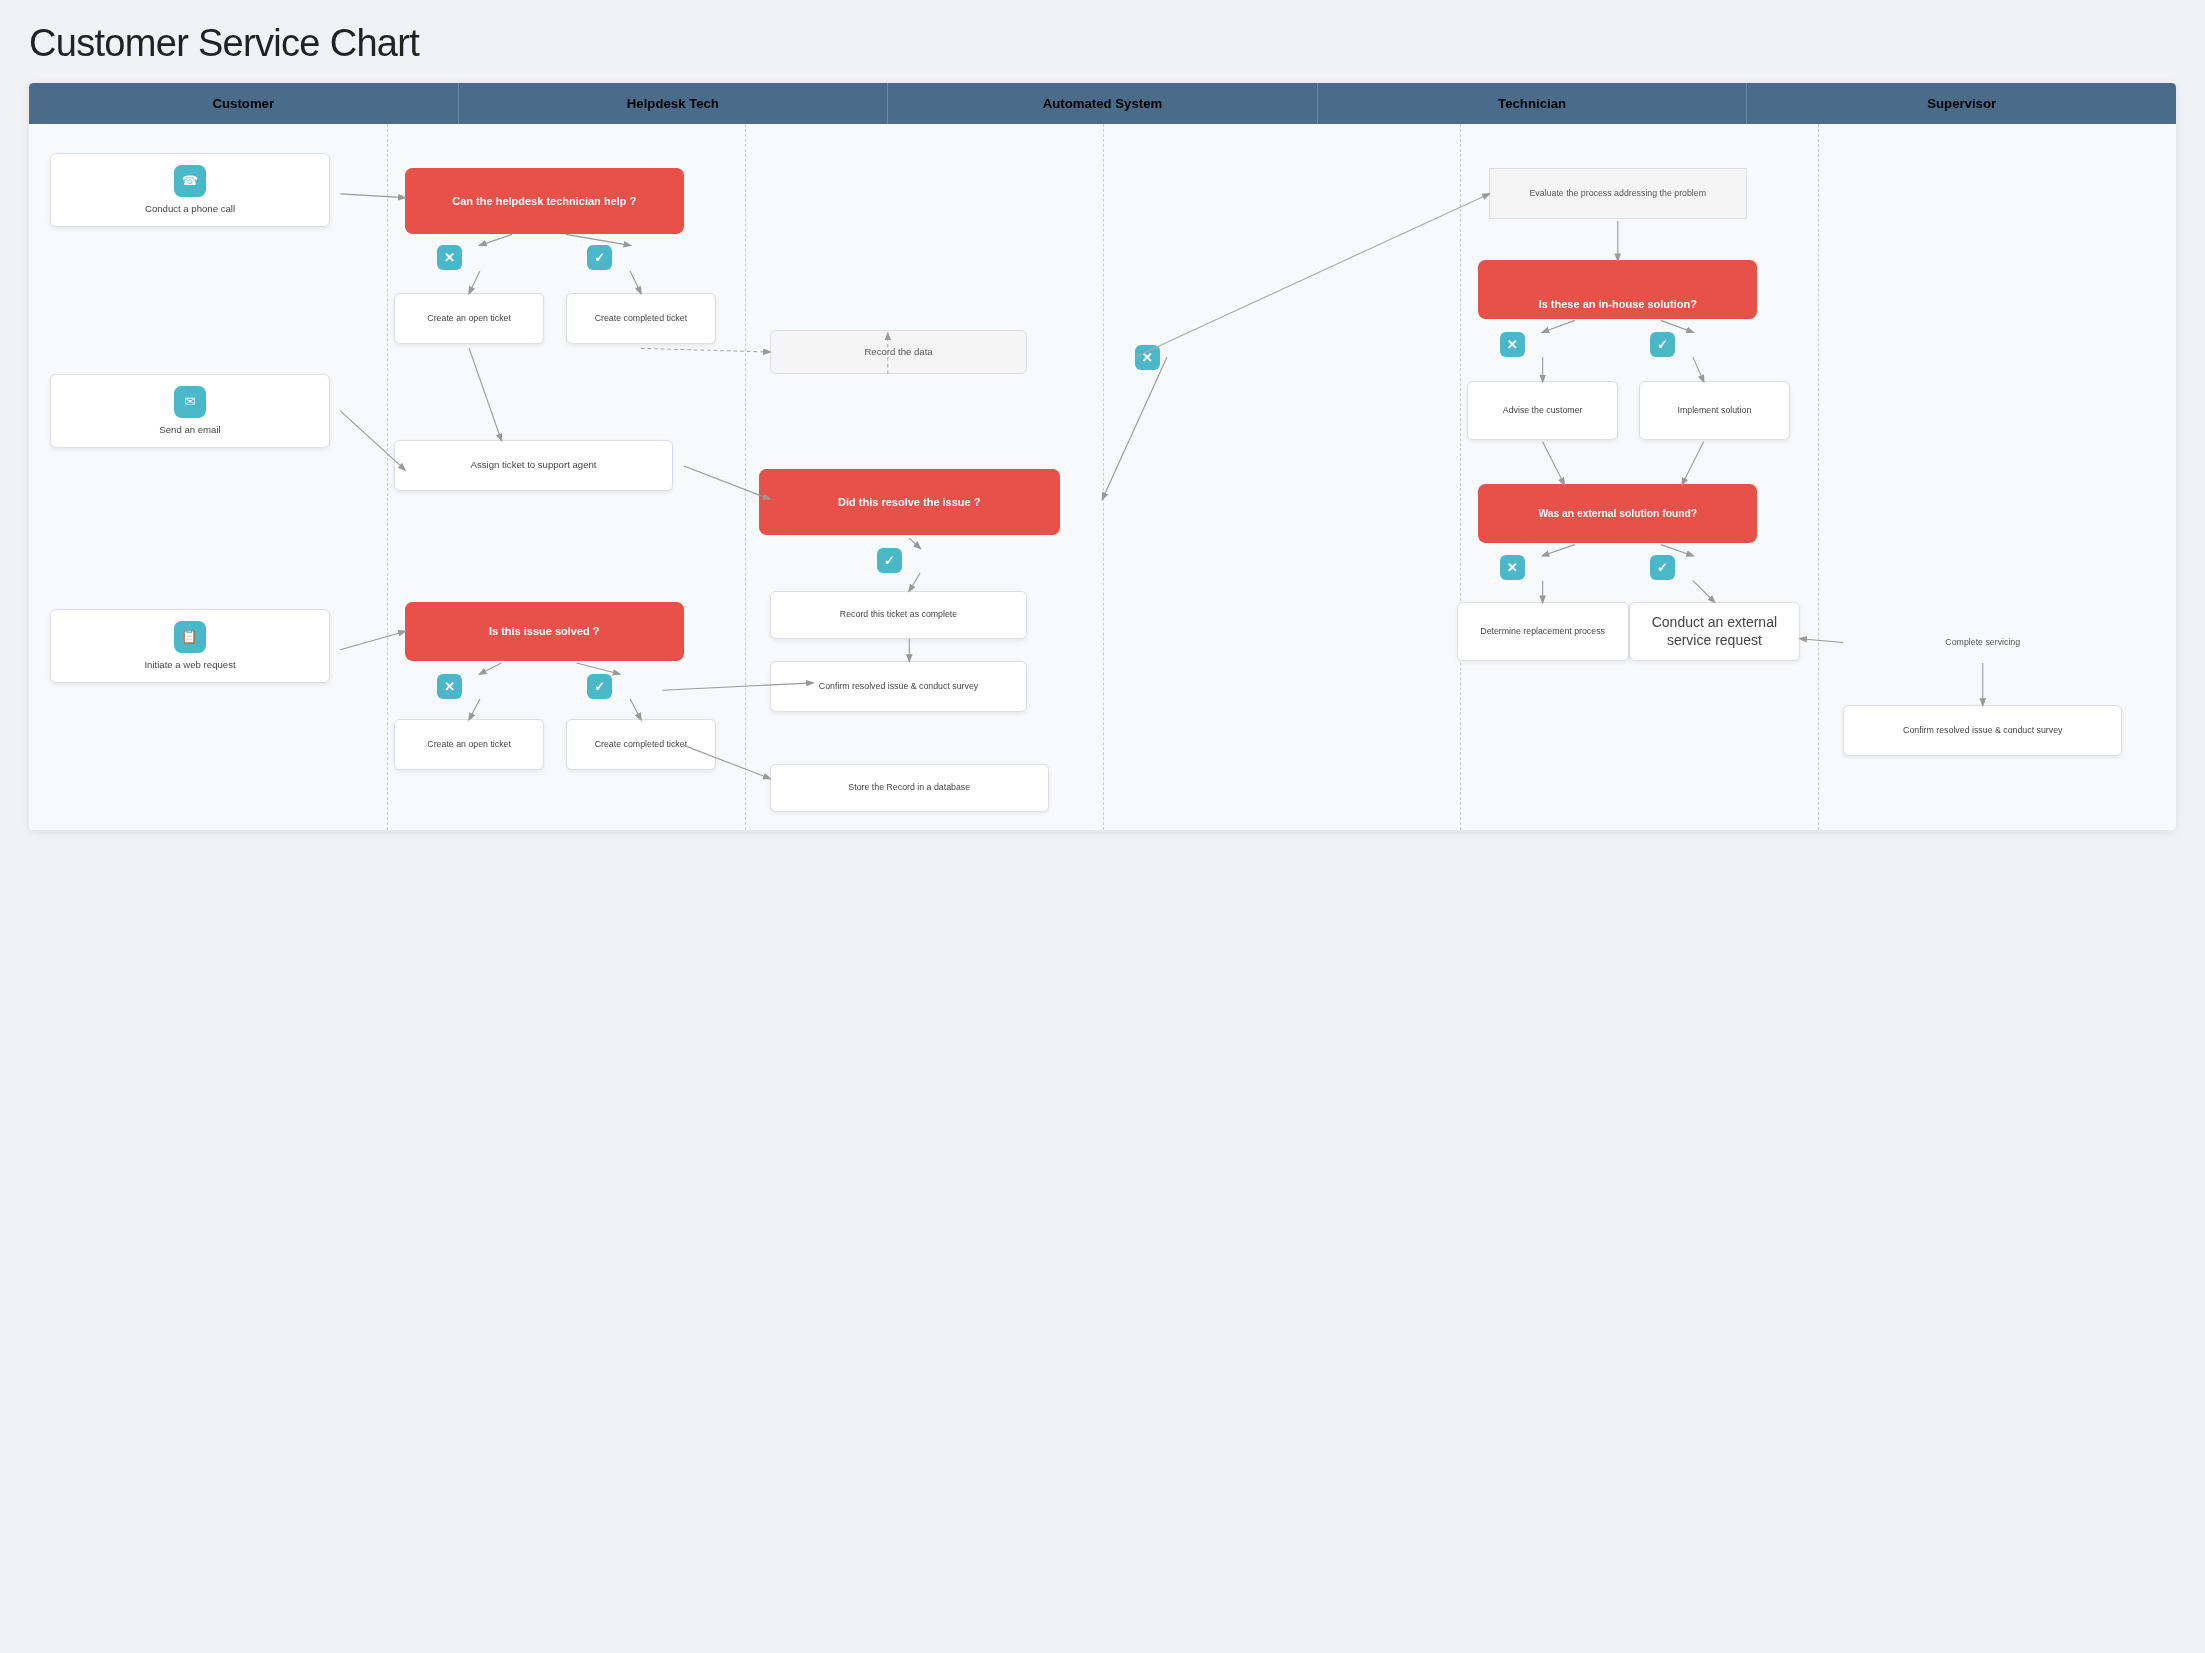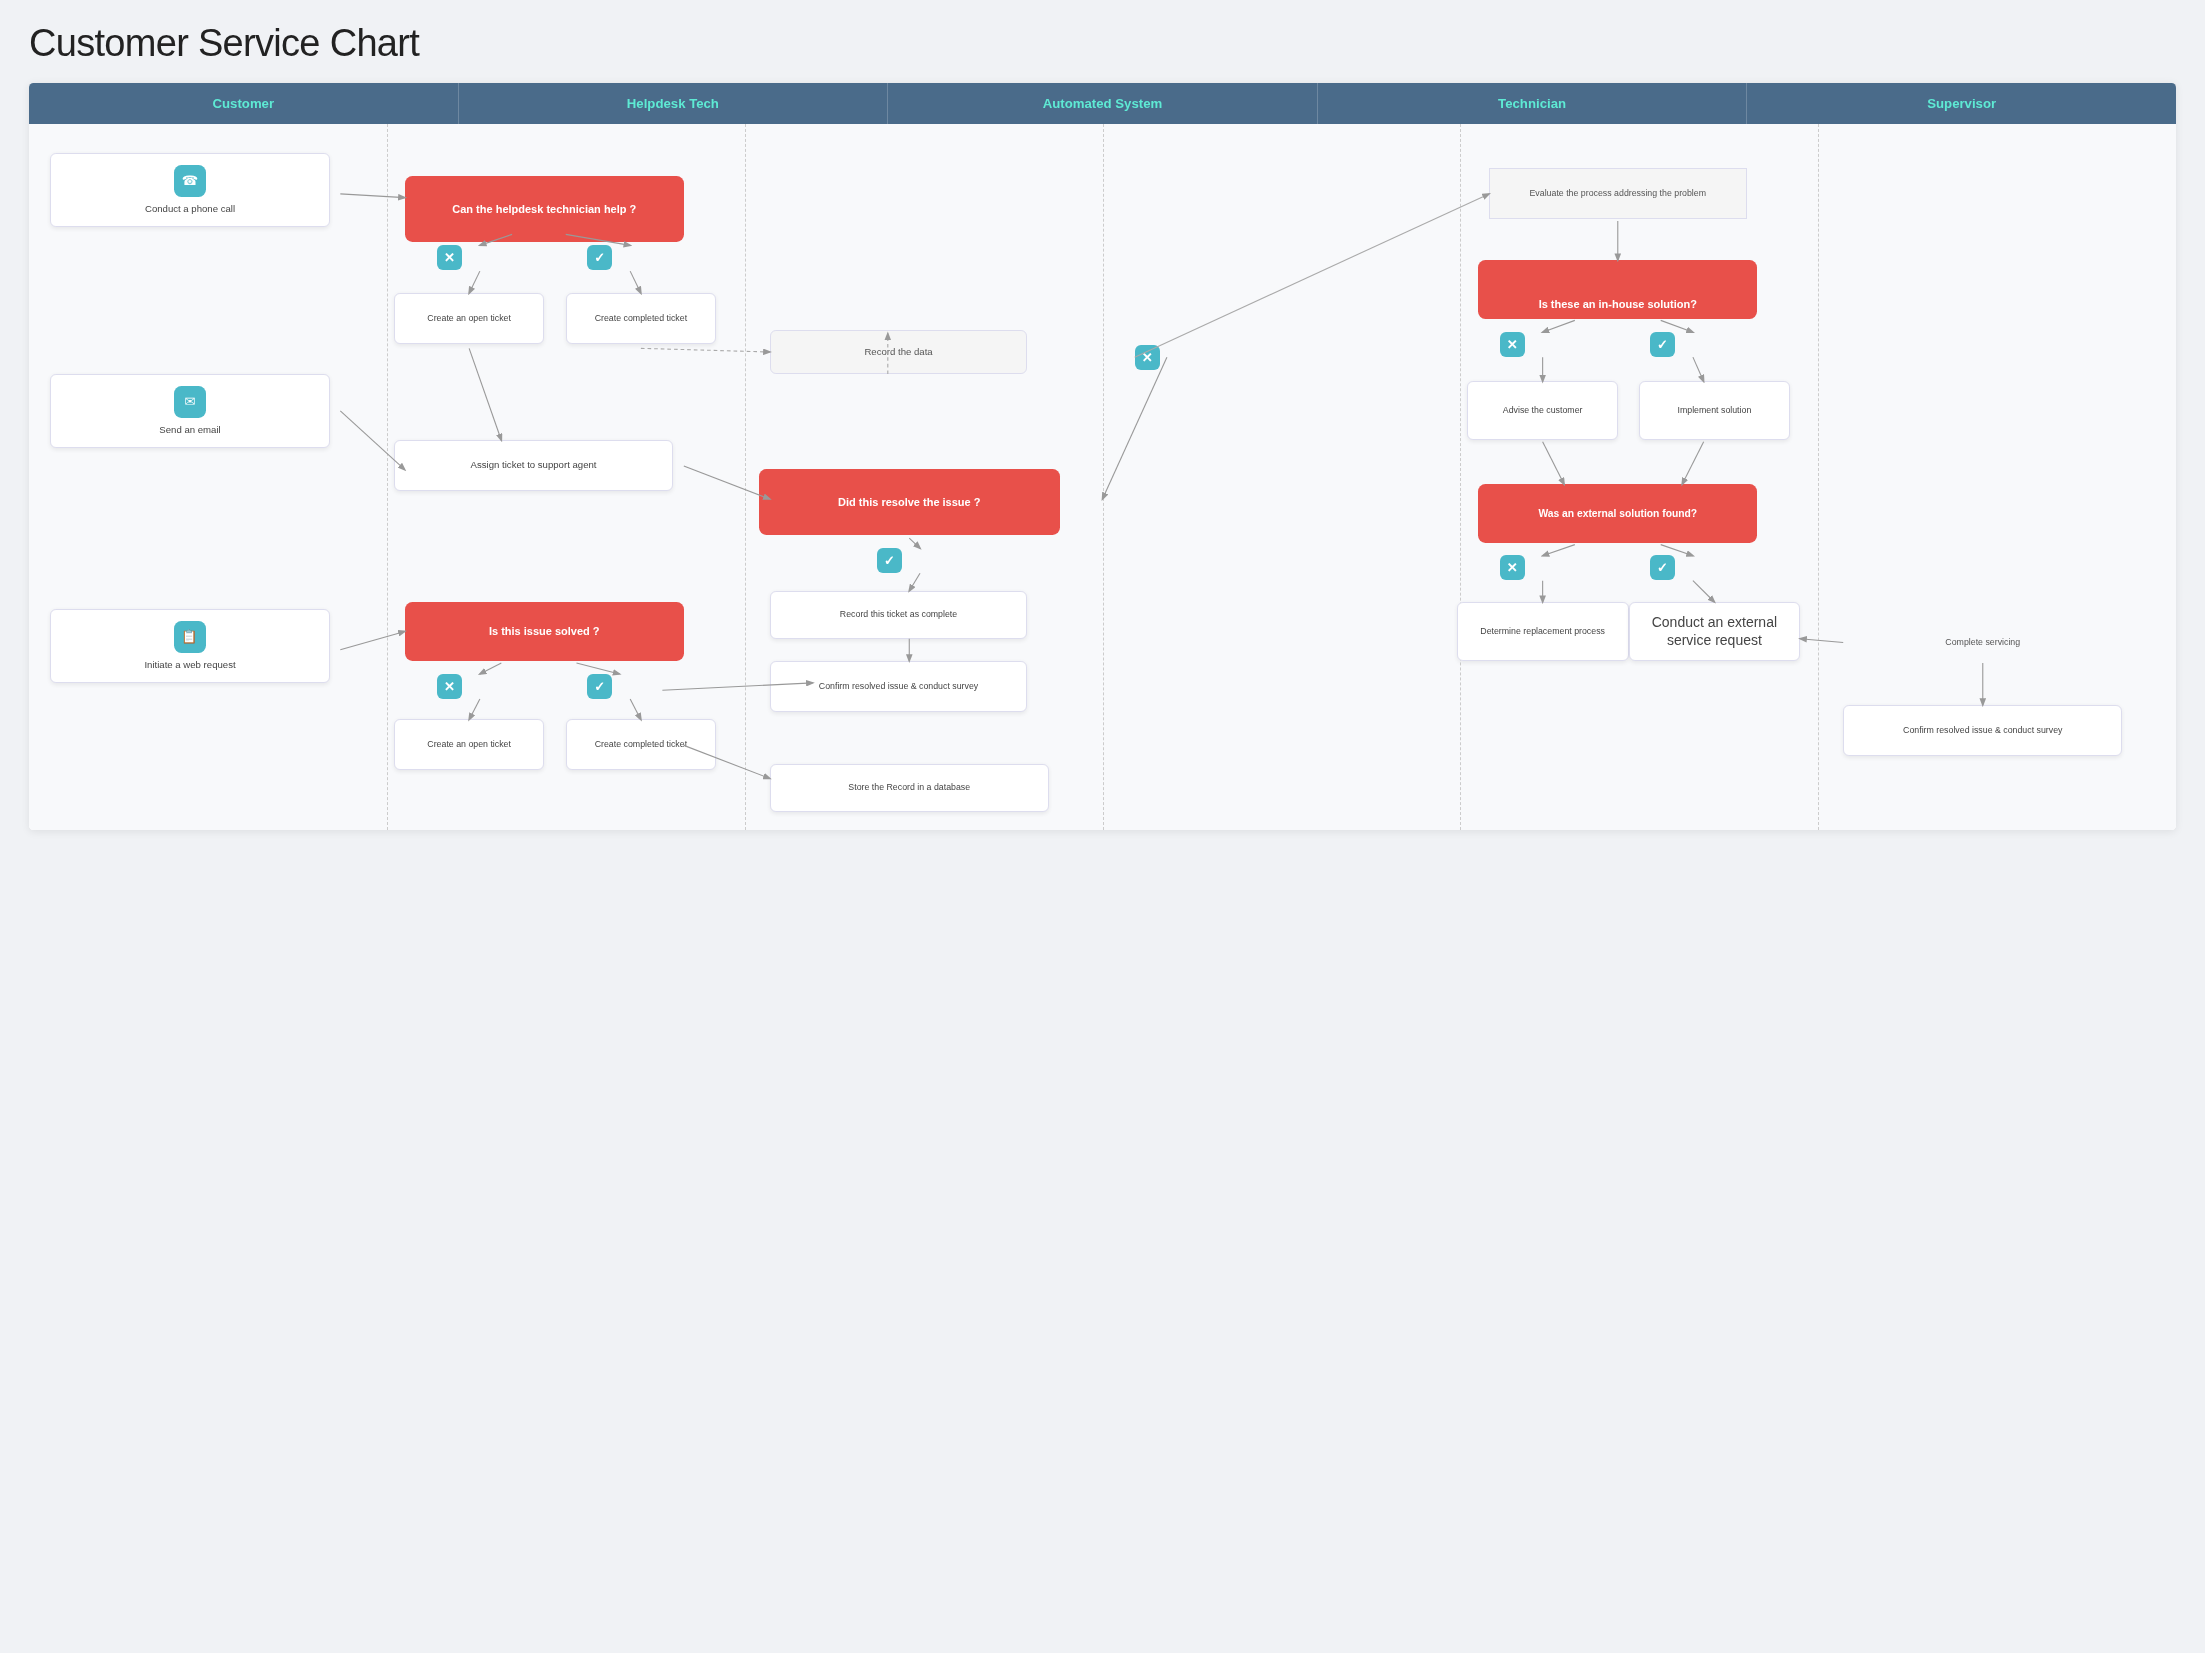--- a/index.html
+++ b/index.html
@@ -22,21 +22,21 @@
       overflow: hidden;
       box-shadow: 0 1.5px 8.8px rgba(0,0,0,0.08);
     }
     .header-row {
       display: flex;
       background: #4a6b8a;
     }
     .header-cell {
       flex: 1;
       text-align: center;
-      color: #5eead4;
+      color: #000000;
       font-size: 13.2px;
       font-weight: 700;
       padding: 13.2px 7.4px;
       border-right: 0.7px solid rgba(255,255,255,0.2);
       position: relative;
     }
     .header-cell:last-child { border-right: none; }
     
     .node {
       border-radius: 5.9px;
@@ -139,21 +139,21 @@
     <div class="node node-white" style="left:1%;top:250px;width:13%;min-height:74px;align-items:center;">
       <div class="icon-box" style="font-size:13.2px;">✉</div>
       <span style="font-size:9.6px;color:#444;">Send an email</span>
     </div>
 
     <div class="node node-white" style="left:1%;top:485px;width:13%;min-height:74px;align-items:center;">
       <div class="icon-box" style="font-size:13.2px;">📋</div>
       <span style="font-size:9.6px;color:#444;">Initiate a web request</span>
     </div>
 
-    <div class="node node-red" style="left:17.5%;top:44px;width:13%;min-height:66px;border-radius:7.4px;margin-top:8px;">
+    <div class="node node-red" style="left:17.5%;top:44px;width:13%;min-height:66px;border-radius:7.4px;">
       <span>Can the helpdesk technician help ?</span>
     </div>
 
     <div class="decision-btn" style="left:19%;top:121px;">✕</div>
 
     <div class="decision-btn" style="left:26%;top:121px;">✓</div>
 
     <div class="node node-white" style="left:17%;top:169px;width:7%;min-height:51px;font-size:8.8px;">
       <span>Create an open ticket</span>
     </div>

